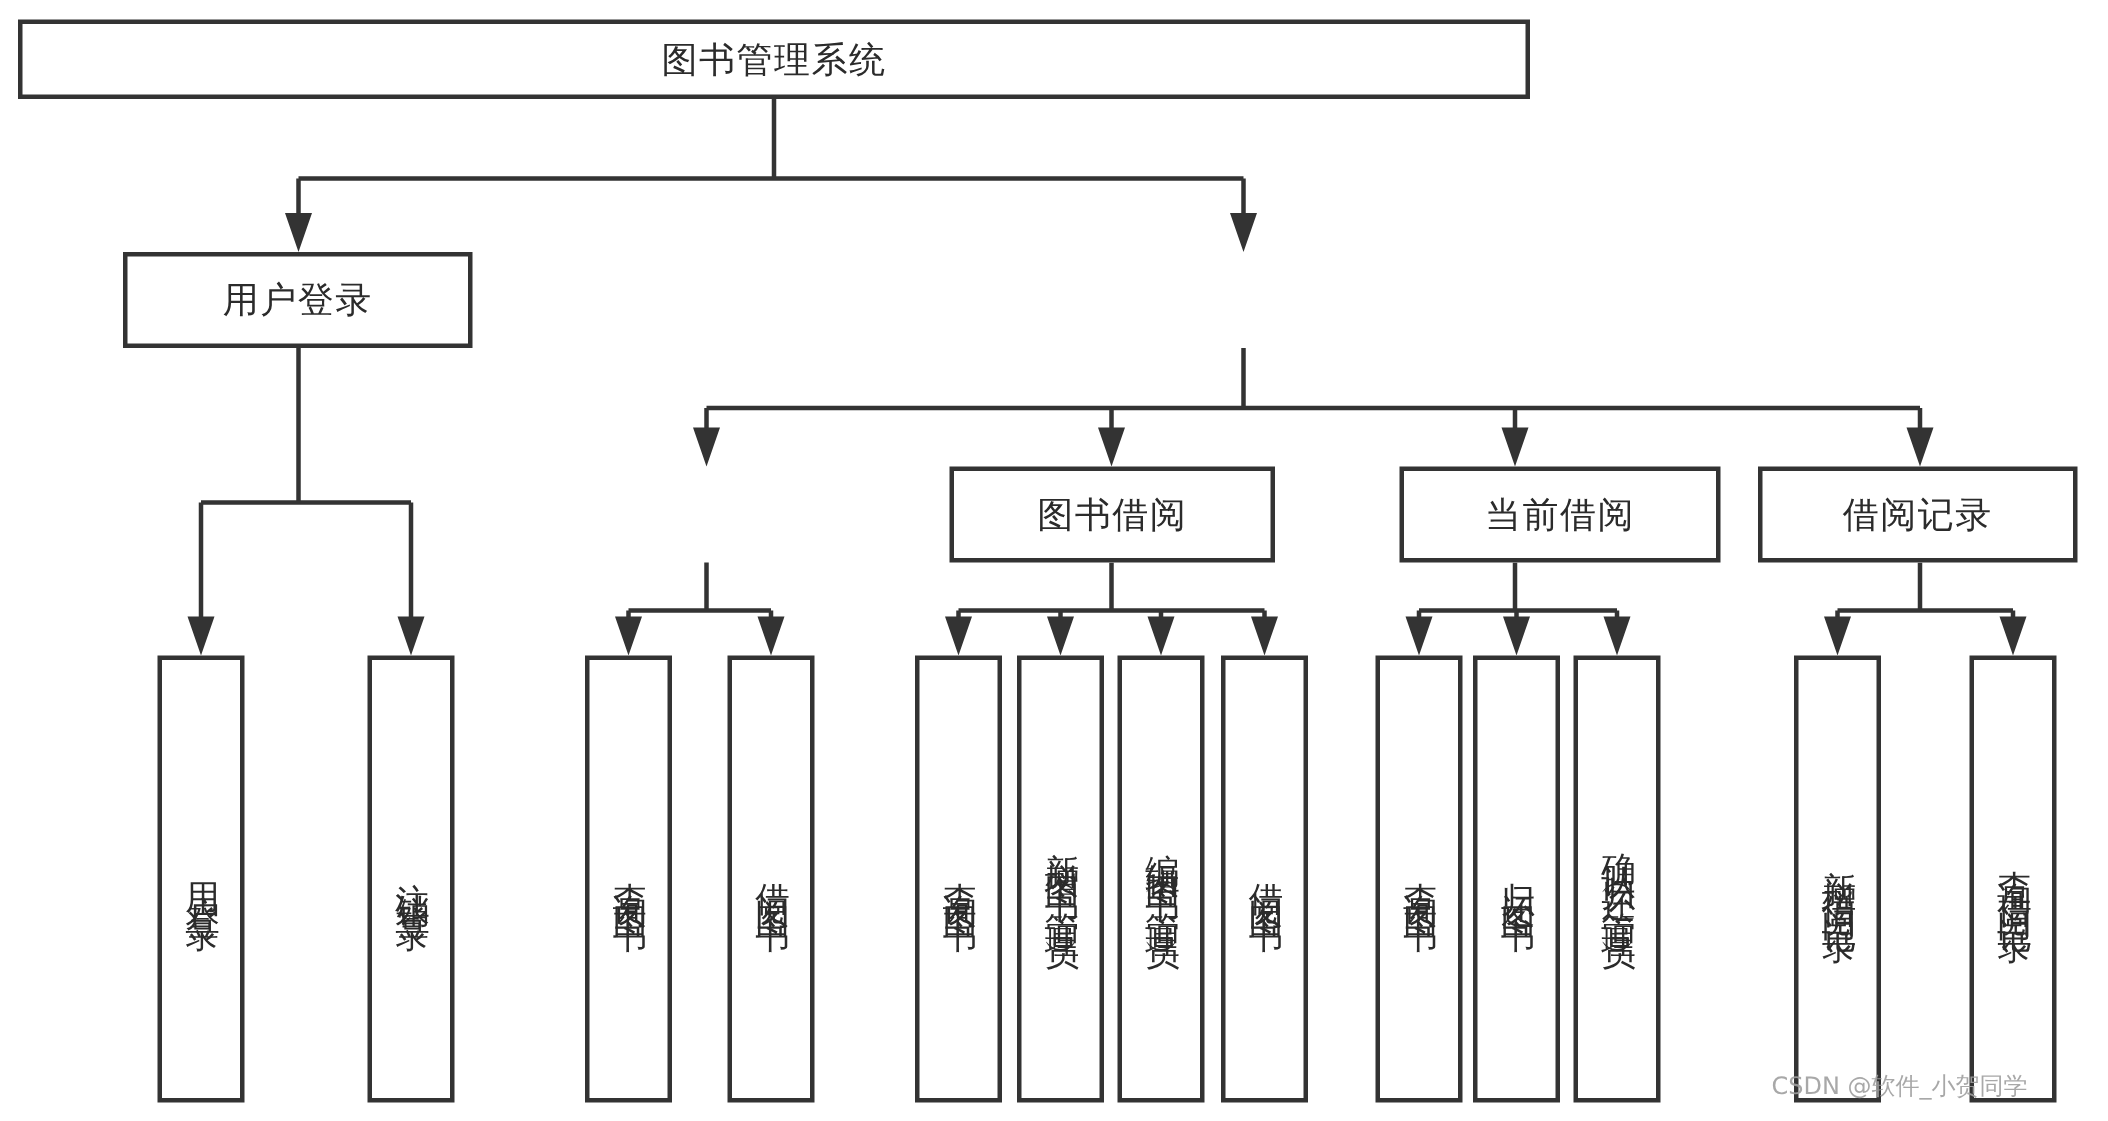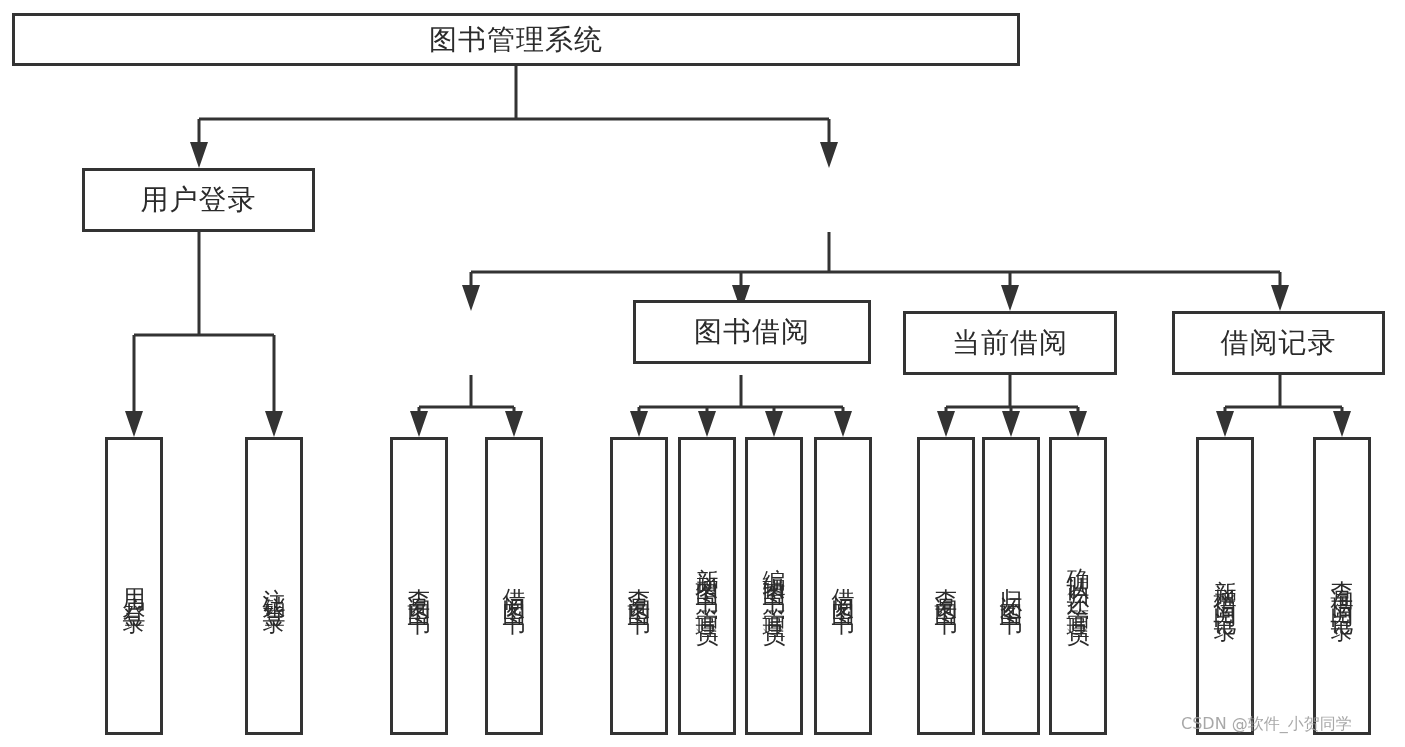--- a/index.html
+++ b/index.html
@@ -20,21 +20,21 @@
     position: absolute;
     box-sizing: border-box;
     background: #ffffff;
     border: 3px solid #333333;
     display: flex;
     align-items: center;
     justify-content: center;
     color: #2b2b2b;
   }
   .box.h span {
-    font-size: 28px;
+    font-size: 24px;
     letter-spacing: 1px;
     white-space: nowrap;
   }
   .box.v span {
     writing-mode: vertical-rl;
     text-orientation: mixed;
     font-size: 23px;
     letter-spacing: 8px;
     line-height: 1;
     white-space: nowrap;
@@ -93,24 +93,24 @@
   </svg>
 
   <div class="box h" style="left:12px;top:13px;width:1008px;height:53px">
     <span>图书管理系统</span>
   </div>
 
   <div class="box h" style="left:82px;top:168px;width:233px;height:64px">
     <span>用户登录</span>
   </div>
 
-  <div class="box h" style="left:633px;top:300px;width:238px;height:64px">
+  <div class="box h" style="left:633px;top:311px;width:217px;height:64px">
     <span>图书借阅</span>
   </div>
-  <div class="box h" style="left:903px;top:311px;width:214px;height:64px">
+  <div class="box h" style="left:933px;top:311px;width:214px;height:64px">
     <span>当前借阅</span>
   </div>
   <div class="box h" style="left:1172px;top:311px;width:213px;height:64px">
     <span>借阅记录</span>
   </div>
 
   <div class="box v" style="left:105px;top:437px;width:58px;height:298px">
     <span>用户登录</span>
   </div>
   <div class="box v" style="left:245px;top:437px;width:58px;height:298px">

